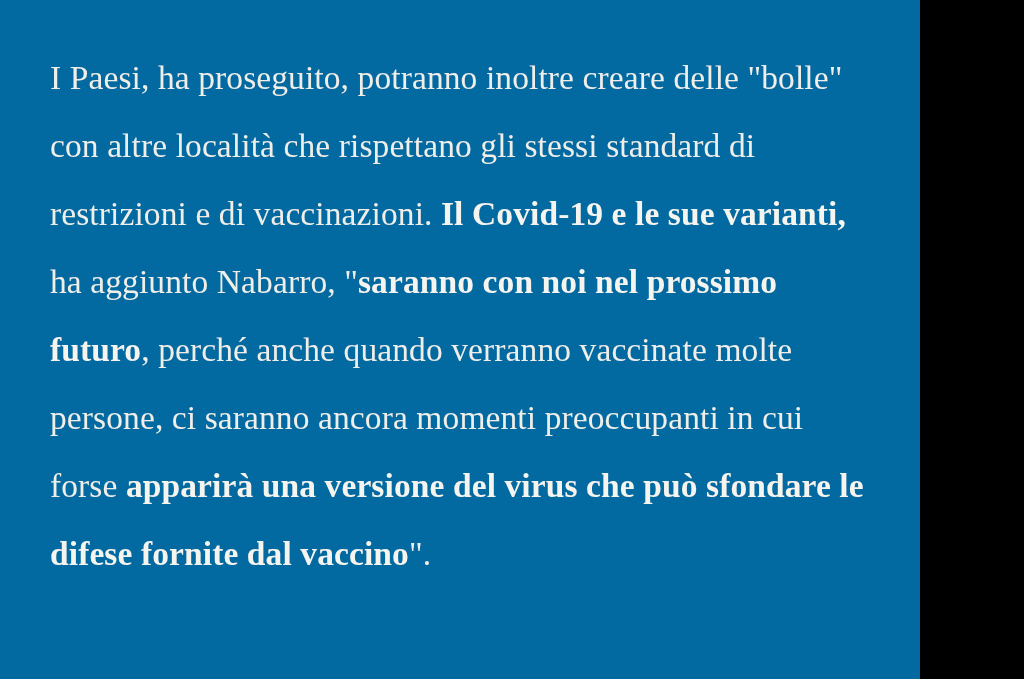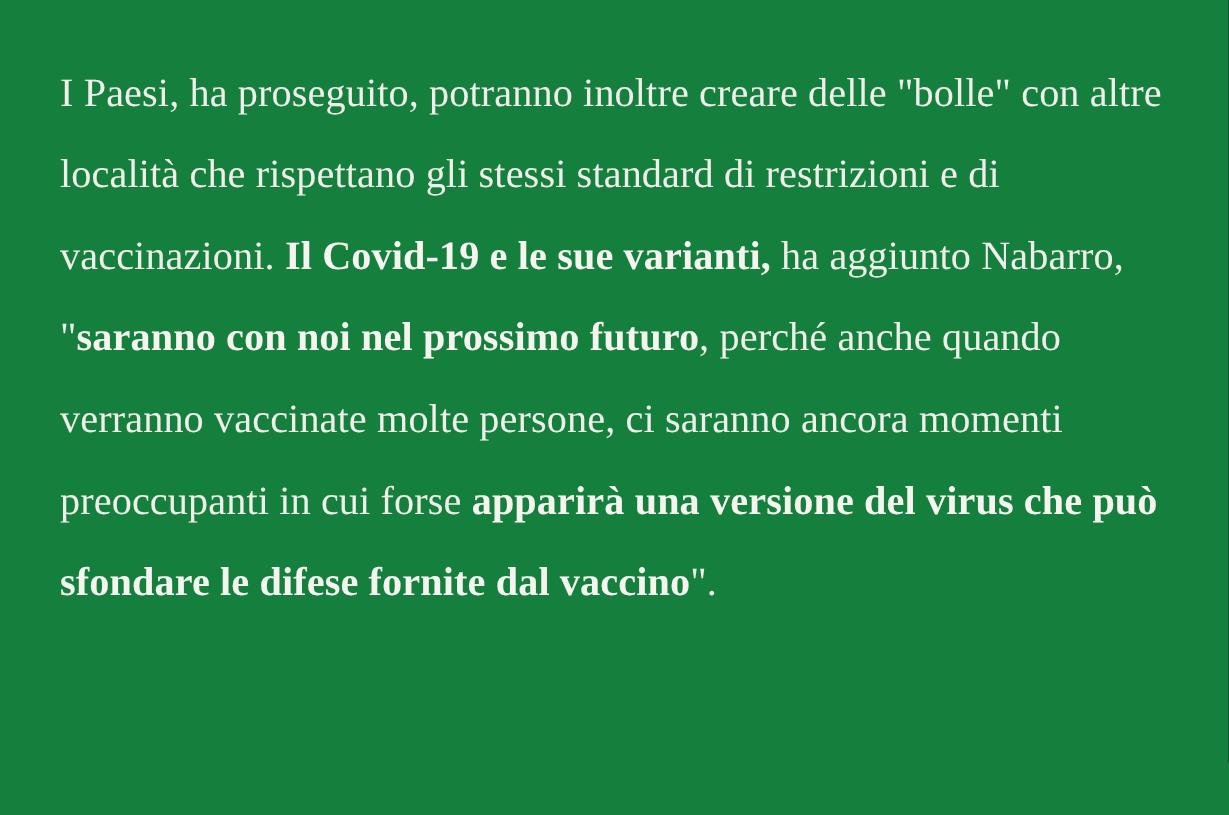--- a/index.html
+++ b/index.html
@@ -8,23 +8,23 @@
     background: #000000;
   }
   body {
     width: 1024px;
     height: 679px;
     overflow: hidden;
     font-family: "Liberation Serif", "DejaVu Serif", serif;
   }
   .page {
     box-sizing: border-box;
-    width: 1024px;
+    width: 920px;
     height: 679px;
-    background: #15803d;
+    background: #0369a1;
     padding: 44px 50px 0 50px;
   }
   .article-text {
     color: #efeee9;
     font-family: "Liberation Serif", "DejaVu Serif", serif;
     font-size: 33.5px;
     line-height: 68px;
     letter-spacing: 0.1px;
     text-align: left;
     font-weight: 400;

